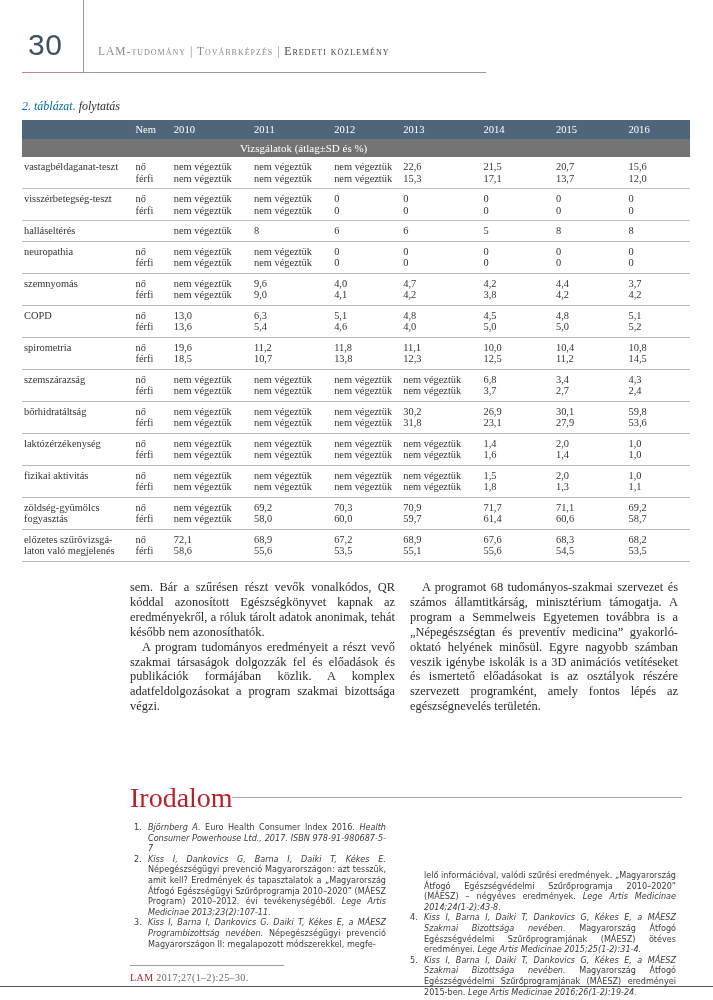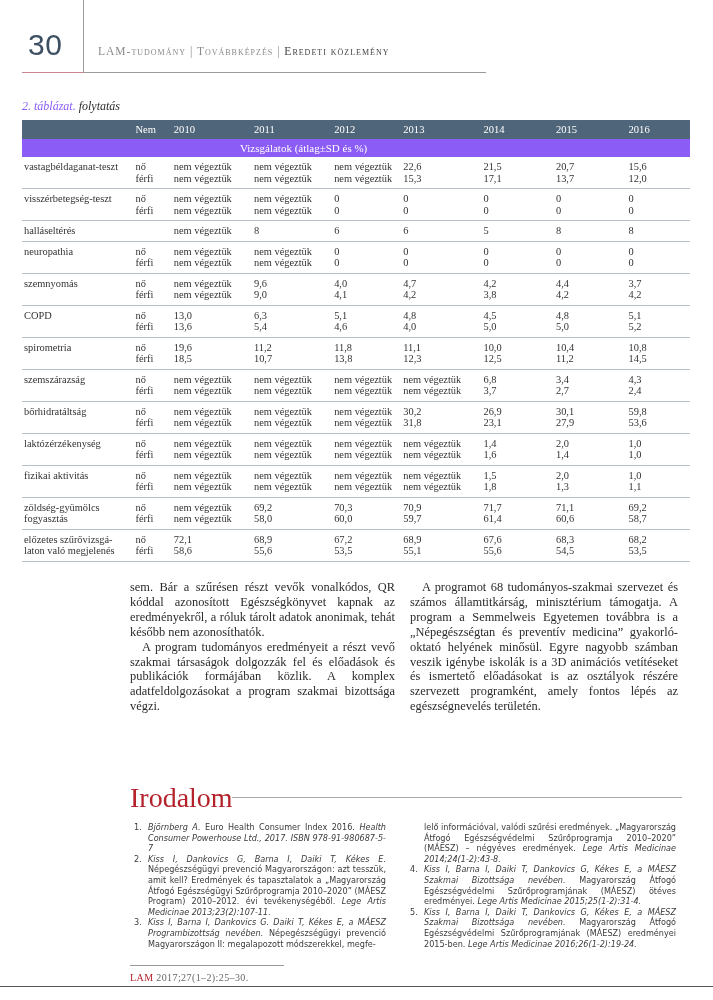--- a/index.html
+++ b/index.html
@@ -10,26 +10,26 @@
   .page-header { position: absolute; left: 0; top: 0; width: 713px; height: 80px; }
   .vrule { position: absolute; left: 83px; top: 0; width: 1px; height: 73px; background: #9a9a9a; }
   .page-num { position: absolute; left: 28px; top: 28px; font-family: "Liberation Sans", "DejaVu Sans", sans-serif; font-size: 30px; color: #3d4f63; font-weight: 300; letter-spacing: 0.5px; }
   .running-head { position: absolute; left: 98px; top: 45px; font-size: 11.5px; color: #8a8a8a; letter-spacing: 1px; font-variant: small-caps; }
   .running-head .last { color: #3f3f3f; margin-top: 44px; }
   .head-rule-red { position: absolute; left: 22px; top: 72px; width: 62px; height: 1px; background: #c8868c; }
   .head-rule-grey { position: absolute; left: 84px; top: 72px; width: 402px; height: 1px; background: #9a9a9a; }
 
   
   .caption { position: absolute; left: 22px; top: 99px; font-size: 12px; font-style: italic; color: #2b2b2b; }
-  .caption .cap-num { color: #8b5cf6; font-style: italic; }
+  .caption .cap-num { color: #0369a1; font-style: italic; }
 
   
   .data-table { position: absolute; left: 22px; top: 120px; width: 668px; border-collapse: collapse; font-size: 10.4px; }
   .data-table thead tr.h1 th { background: #4f6579; color: #ffffff; font-weight: normal; text-align: left; height: 19px; padding: 0 0 0 0; font-size: 10.6px; }
-  .data-table thead tr.h2 th { background: #8b5cf6; color: #ffffff; font-weight: normal; height: 18px; font-size: 11px; text-align: left; }
+  .data-table thead tr.h2 th { background: #737373; color: #ffffff; font-weight: normal; height: 18px; font-size: 11px; text-align: left; }
   .data-table td { vertical-align: top; padding: 0; line-height: 11.5px; color: #333; }
   .data-table tr.grp td { padding-top: 4px; padding-bottom: 4px; border-bottom: 1.5px solid #b9bfc6; }
   .c-label { width: 118px; padding-left: 2px !important; }
   .c-sex { width: 43px; margin-left: 31px; }
   .c-yr { width: 72px; }
   .c-yr-wide { width: 86px; }
   .cell-lines span { display: block; white-space: nowrap; }
   .subhead { text-align: left; padding-left: 218px !important; }
 
   
@@ -594,21 +594,21 @@
     <span class="rn">2.</span>
     <i>Kiss I, Dankovics G, Barna I, Daiki T, Kékes E.</i><span> Népegészségügyi prevenció Magyarországon: azt tesszük, amit kell? Eredmények és tapasztalatok a „Magyarország Átfogó Egészségügyi Szűrőprogramja 2010–2020” (MÁESZ Program) 2010–2012. évi tevékenységéből. </span><i>Lege Artis Medicinae 2013;23(2):107-11.</i>
   </div>
   <div class="ref">
     <span class="rn">3.</span>
     <i>Kiss I, Barna I, Dankovics G. Daiki T, Kékes E, a MÁESZ Programbizottság nevében.</i><span> Népegészségügyi prevenció Magyarországon II: megalapozott módszerekkel, megfe-</span>
   </div>
 </div>
 
 <div class="refs refs-right">
-  <div class="ref" style="padding-left:14px;">
+  <div class="ref" style="padding-left:14px;margin-top:48px;">
     <span>lelő információval, valódi szűrési eredmények. „Magyarország Átfogó Egészségvédelmi Szűrőprogramja 2010–2020” (MÁESZ) – négyéves eredmények. </span><i>Lege Artis Medicinae 2014;24(1-2):43-8.</i>
   </div>
   <div class="ref">
     <span class="rn">4.</span>
     <i>Kiss I, Barna I, Daiki T, Dankovics G, Kékes E, a MÁESZ Szakmai Bizottsága nevében.</i><span> Magyarország Átfogó Egészségvédelmi Szűrőprogramjának (MÁESZ) ötéves eredményei. </span><i>Lege Artis Medicinae 2015;25(1-2):31-4.</i>
   </div>
   <div class="ref">
     <span class="rn">5.</span>
     <i>Kiss I, Barna I, Daiki T, Dankovics G, Kékes E, a MÁESZ Szakmai Bizottsága nevében.</i><span> Magyarország Átfogó Egészségvédelmi Szűrőprogramjának (MÁESZ) eredményei 2015-ben. </span><i>Lege Artis Medicinae 2016;26(1-2):19-24.</i>
   </div>

